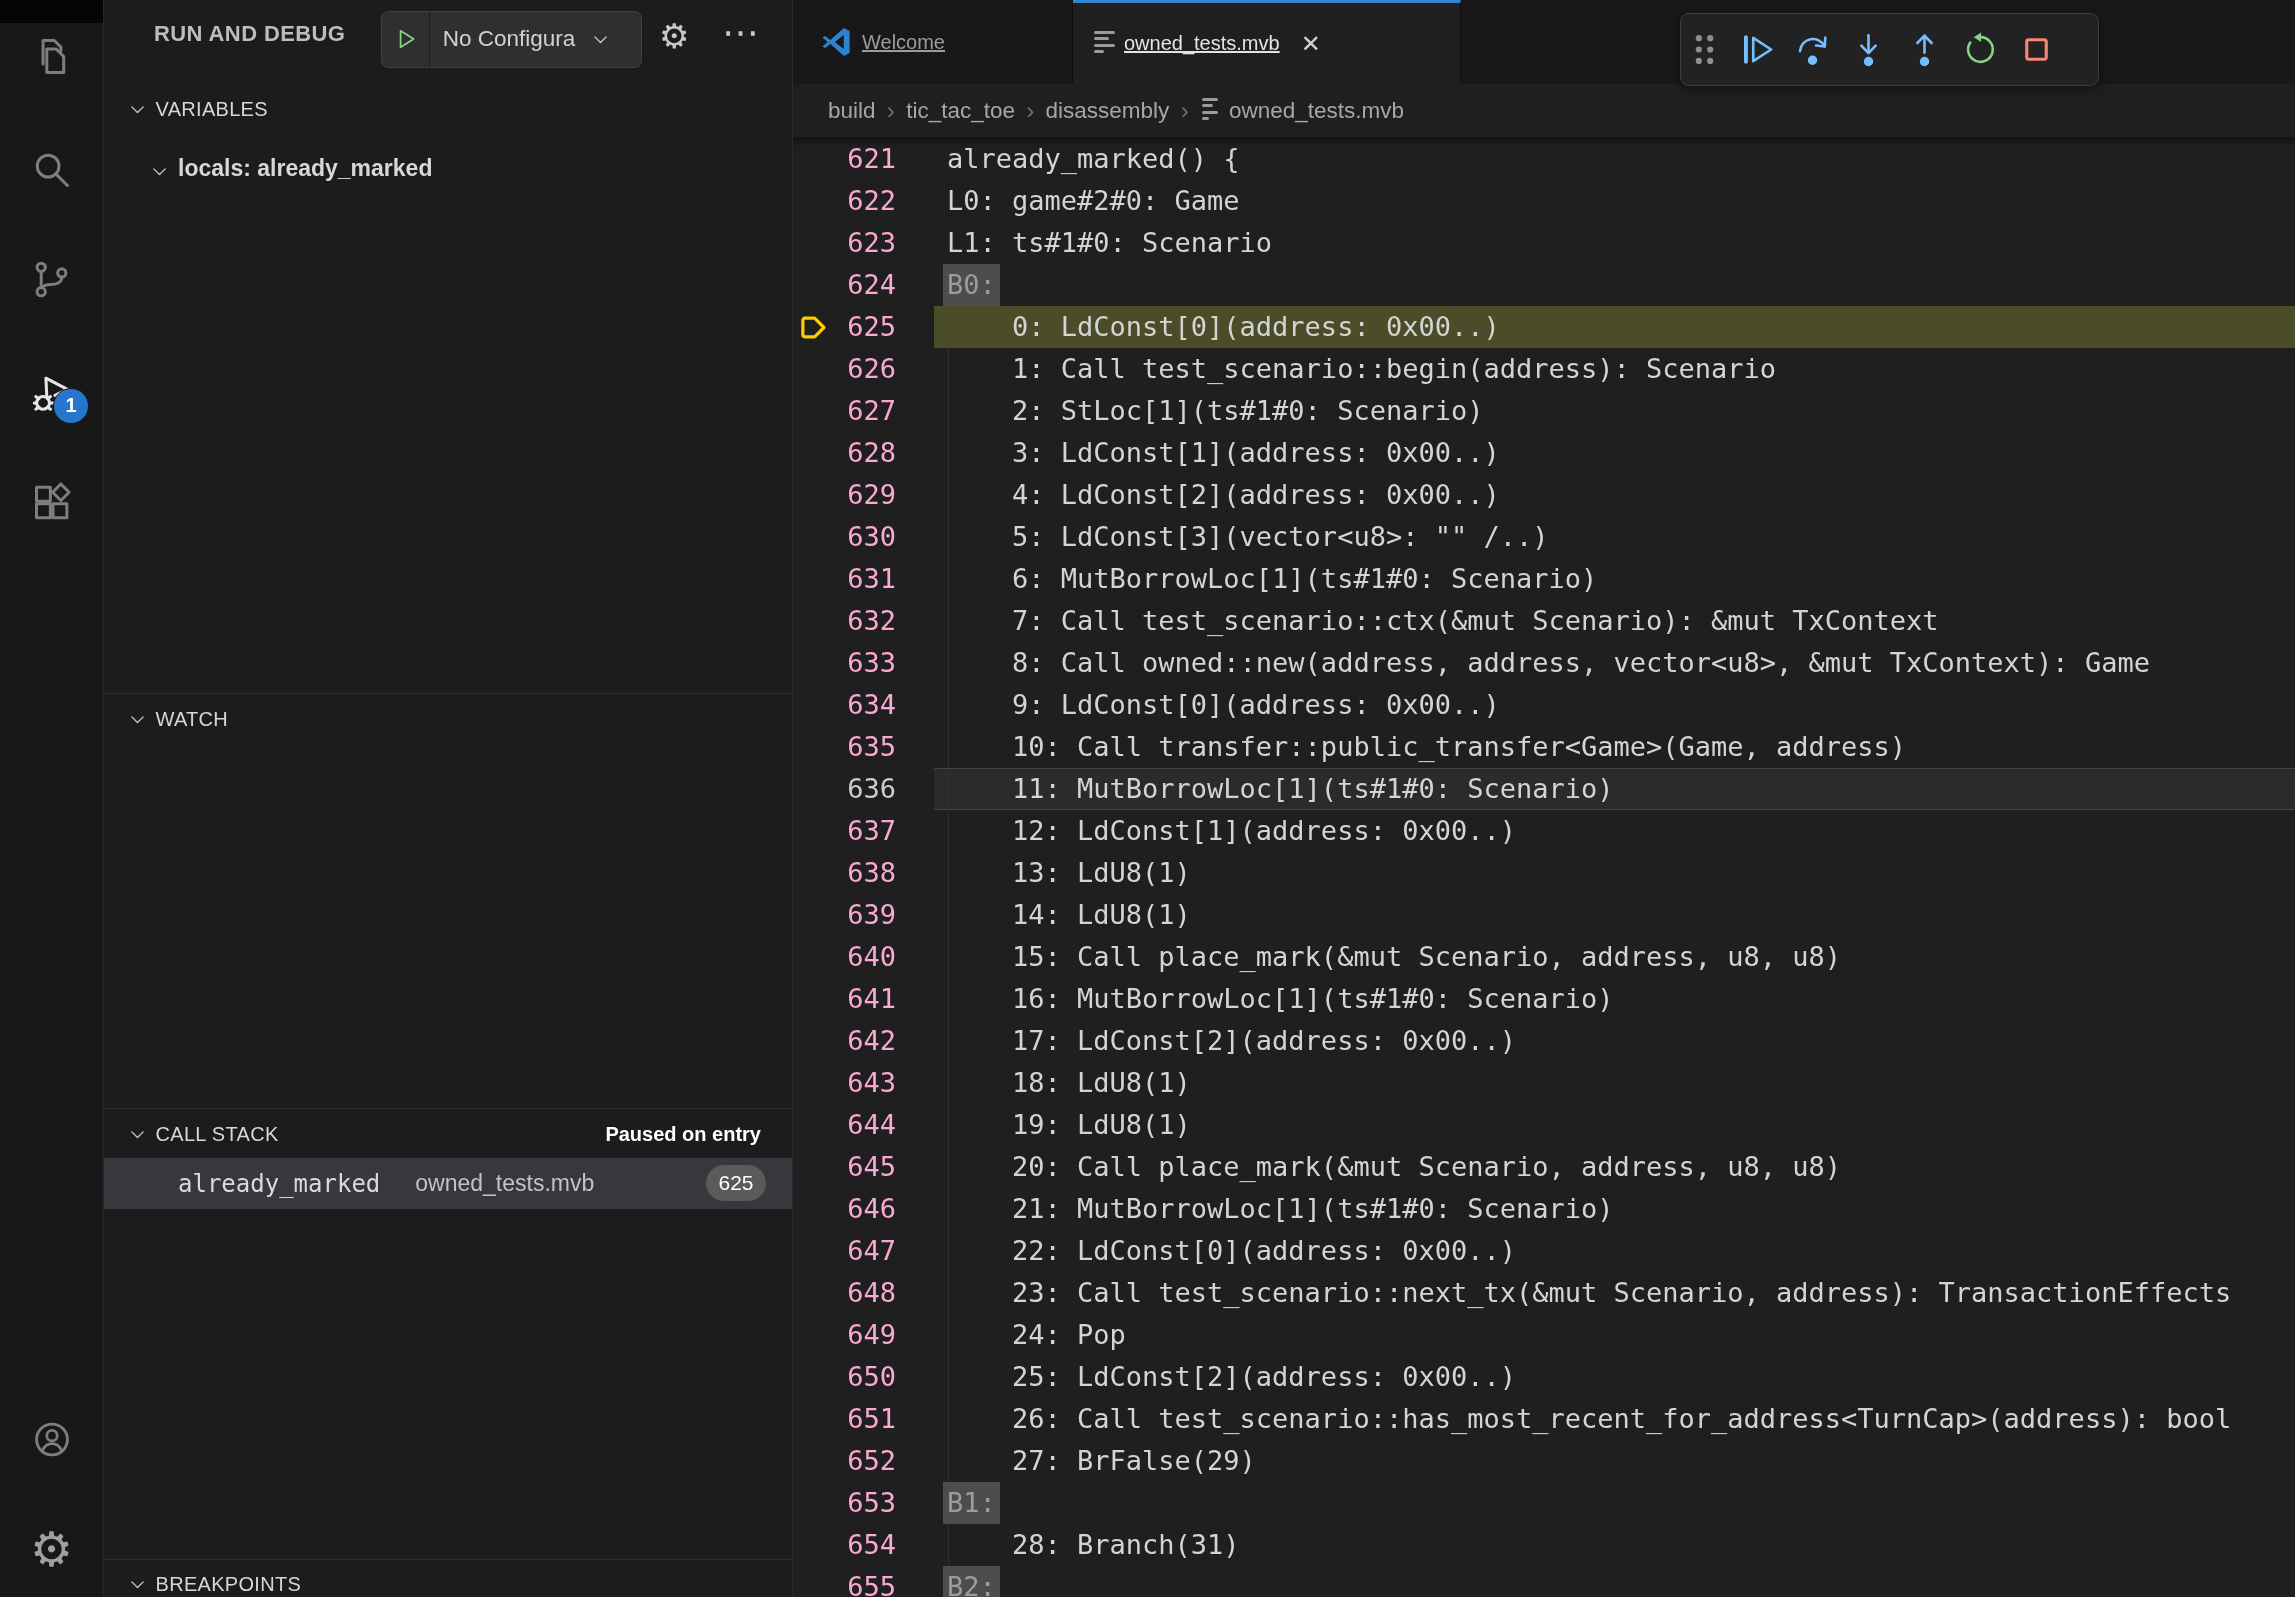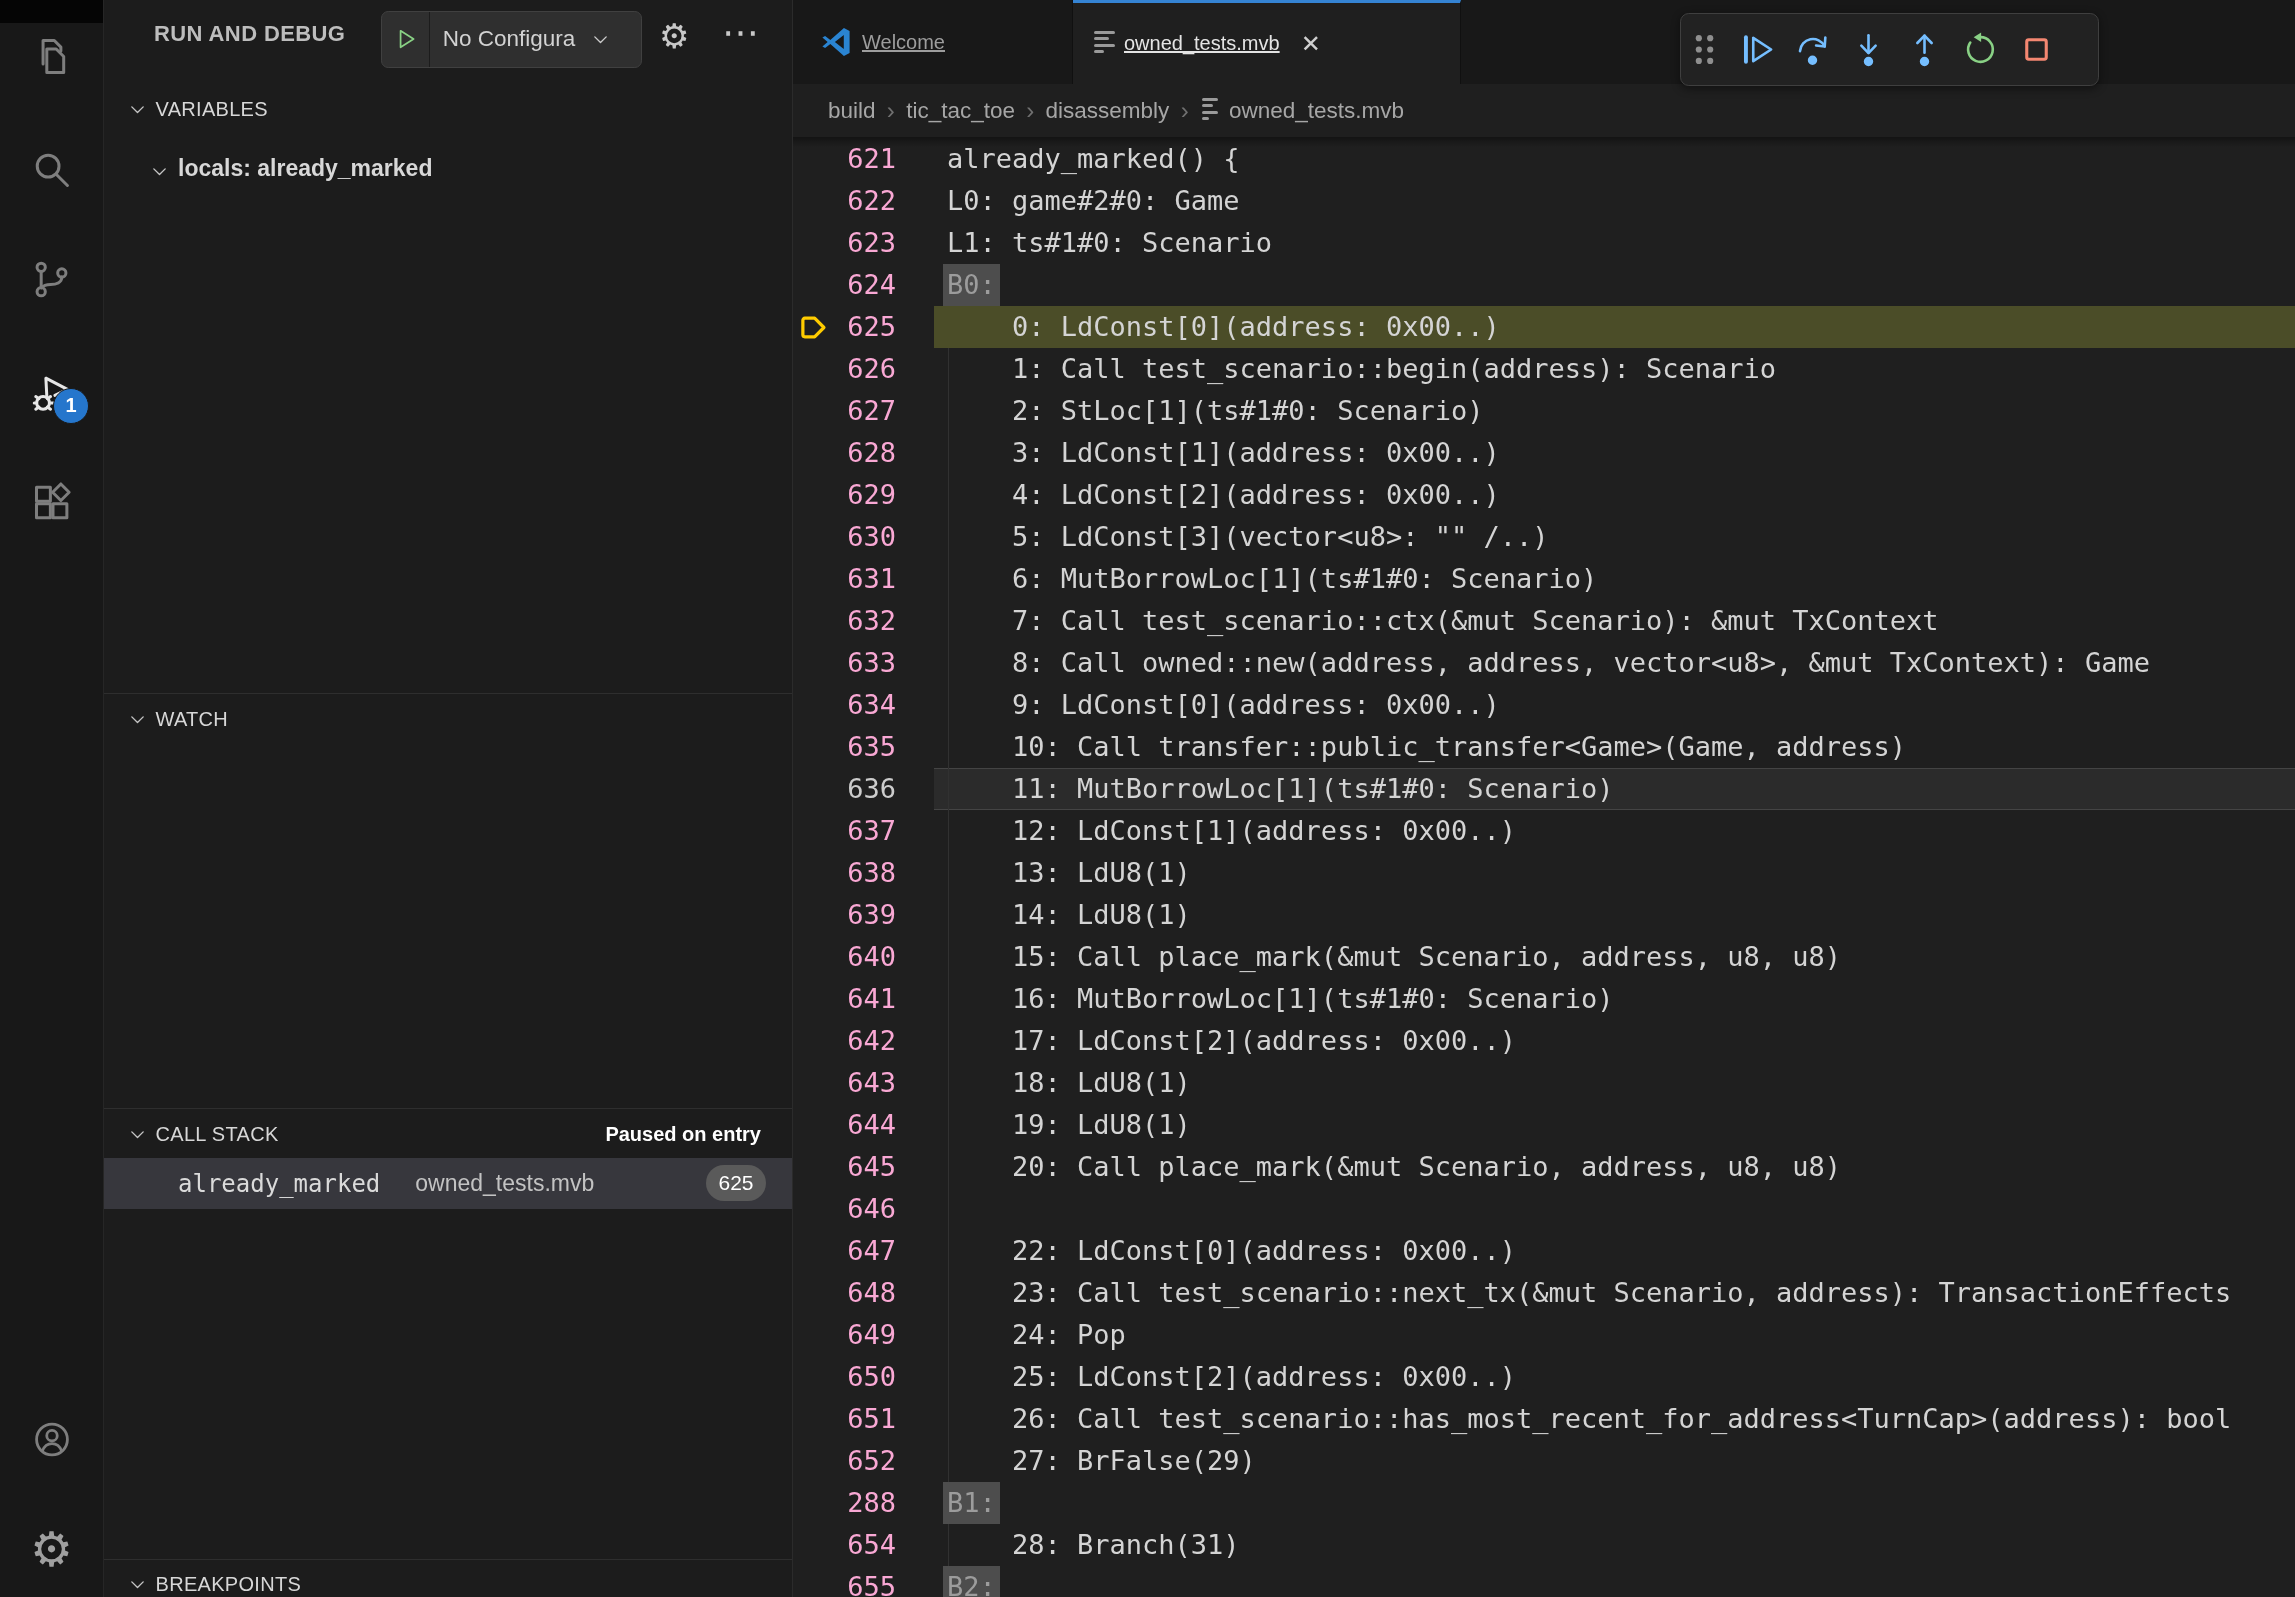--- a/index.html
+++ b/index.html
@@ -362,25 +362,25 @@
       <div class="cline active"><span class="hl"></span><span class="guide"></span><span class="lnum">636</span><span class="ctext">    11: MutBorrowLoc[1](ts#1#0: Scenario)</span></div>
       <div class="cline instr"><span class="guide"></span><span class="lnum">637</span><span class="ctext">    12: LdConst[1](address: 0x00..)</span></div>
       <div class="cline instr"><span class="guide"></span><span class="lnum">638</span><span class="ctext">    13: LdU8(1)</span></div>
       <div class="cline instr"><span class="guide"></span><span class="lnum">639</span><span class="ctext">    14: LdU8(1)</span></div>
       <div class="cline instr"><span class="guide"></span><span class="lnum">640</span><span class="ctext">    15: Call place_mark(&amp;mut Scenario, address, u8, u8)</span></div>
       <div class="cline instr"><span class="guide"></span><span class="lnum">641</span><span class="ctext">    16: MutBorrowLoc[1](ts#1#0: Scenario)</span></div>
       <div class="cline instr"><span class="guide"></span><span class="lnum">642</span><span class="ctext">    17: LdConst[2](address: 0x00..)</span></div>
       <div class="cline instr"><span class="guide"></span><span class="lnum">643</span><span class="ctext">    18: LdU8(1)</span></div>
       <div class="cline instr"><span class="guide"></span><span class="lnum">644</span><span class="ctext">    19: LdU8(1)</span></div>
       <div class="cline instr"><span class="guide"></span><span class="lnum">645</span><span class="ctext">    20: Call place_mark(&amp;mut Scenario, address, u8, u8)</span></div>
-      <div class="cline instr"><span class="guide"></span><span class="lnum">646</span></div>
+      <div class="cline instr"><span class="guide"></span><span class="lnum">646</span><span class="ctext">    21: MutBorrowLoc[1](ts#1#0: Scenario)</span></div>
       <div class="cline instr"><span class="guide"></span><span class="lnum">647</span><span class="ctext">    22: LdConst[0](address: 0x00..)</span></div>
       <div class="cline instr"><span class="guide"></span><span class="lnum">648</span><span class="ctext">    23: Call test_scenario::next_tx(&amp;mut Scenario, address): TransactionEffects</span></div>
       <div class="cline instr"><span class="guide"></span><span class="lnum">649</span><span class="ctext">    24: Pop</span></div>
       <div class="cline instr"><span class="guide"></span><span class="lnum">650</span><span class="ctext">    25: LdConst[2](address: 0x00..)</span></div>
       <div class="cline instr"><span class="guide"></span><span class="lnum">651</span><span class="ctext">    26: Call test_scenario::has_most_recent_for_address&lt;TurnCap&gt;(address): bool</span></div>
       <div class="cline instr"><span class="guide"></span><span class="lnum">652</span><span class="ctext">    27: BrFalse(29)</span></div>
-      <div class="cline label"><span class="lnum">288</span><span class="ctext"><span class="block-label">B1:</span></span></div>
+      <div class="cline label"><span class="lnum">653</span><span class="ctext"><span class="block-label">B1:</span></span></div>
       <div class="cline instr"><span class="guide"></span><span class="lnum">654</span><span class="ctext">    28: Branch(31)</span></div>
       <div class="cline label"><span class="lnum">655</span><span class="ctext"><span class="block-label">B2:</span></span></div>
     </div>
 </div>
 
 
 </body></html>

